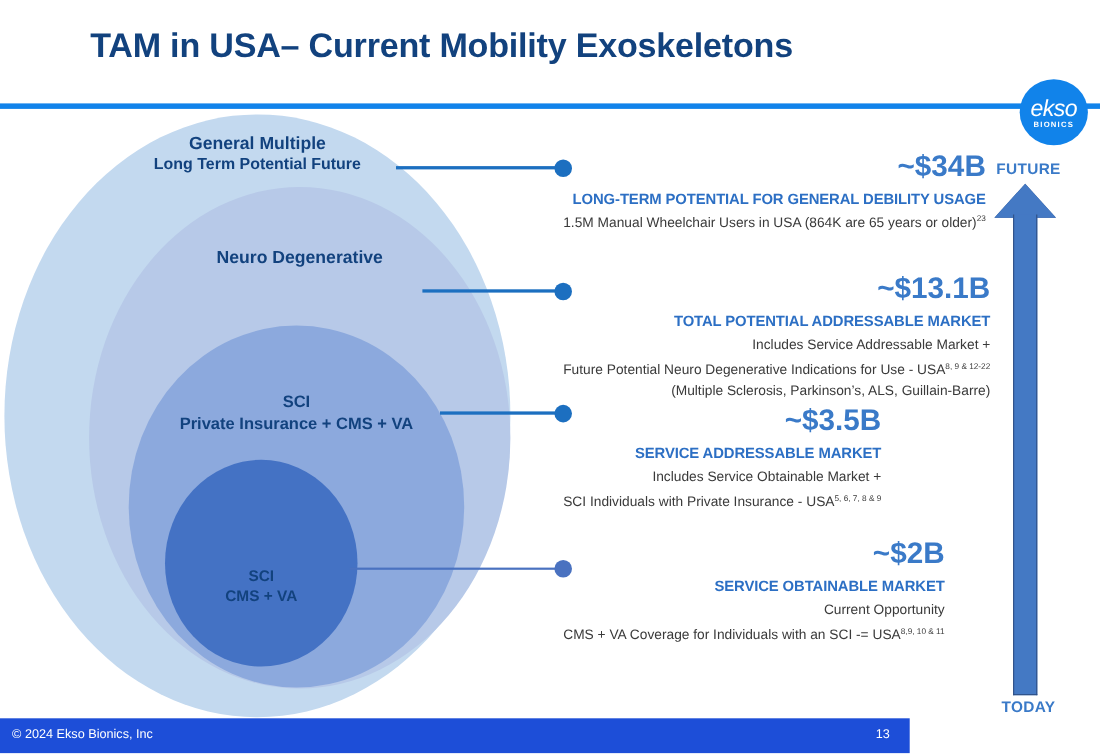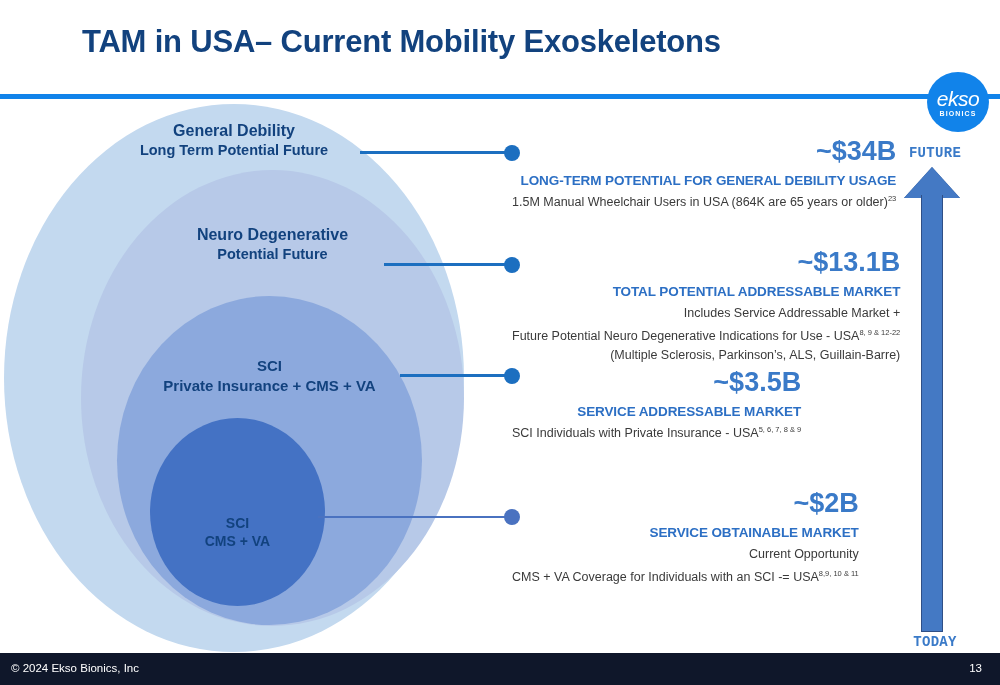--- a/index.html
+++ b/index.html
@@ -179,33 +179,32 @@
   }
   #label-future, #label-today {
     position: absolute;
     left: 880px;
     width: 110px;
     text-align: center;
     font-size: 14px;
     font-weight: bold;
     color: #3A7AC8;
     letter-spacing: 0.3px;
-    font-family: Liberation Mono, monospace;
   }
   #label-future { top: 145px; }
   #label-today  { top: 634px; }
 
   
   #footer {
     position: absolute;
     left: 0;
     bottom: 0;
-    width: 1000px;
+    width: 827px;
     height: 32px;
-    background: #0f172a;
+    background: #1d4ed8;
   }
   #footer-left {
     position: absolute;
     left: 11px;
     top: 9px;
     font-size: 11.5px;
     color: #ffffff;
   }
   #footer-right {
     position: absolute;
@@ -224,29 +223,28 @@
 
   <div id="header-rule"></div>
 
   <div id="logo">
     <span class="logo-word">ekso</span>
     <span class="logo-sub">BIONICS</span>
   </div>
 
   <div class="venn" id="venn1">
     <div class="venn-label" id="label1">
-      <div class="l1">General Debility</div>
+      <div class="l1">General Multiple</div>
       <div class="l2">Long Term Potential Future</div>
     </div>
   </div>
 
   <div class="venn" id="venn2">
     <div class="venn-label" id="label2">
       <div class="l1">Neuro Degenerative</div>
-      <div class="l2">Potential Future</div>
     </div>
   </div>
 
   <div class="venn" id="venn3">
     <div class="venn-label" id="label3">
       <div class="l1">SCI</div>
       <div class="l2">Private Insurance + CMS + VA</div>
     </div>
   </div>
 
@@ -279,20 +277,21 @@
     <div class="amount">~$13.1B</div>
     <div class="subhead">TOTAL POTENTIAL ADDRESSABLE MARKET</div>
     <div class="detail"><span>Includes Service Addressable Market +</span><sup></sup></div>
     <div class="detail"><span>Future Potential Neuro Degenerative Indications for Use - USA</span><sup>8, 9 &amp; 12-22</sup></div>
     <div class="detail" style="margin-top:2px;"><span>(Multiple Sclerosis, Parkinson’s, ALS, Guillain-Barre)</span><sup></sup></div>
   </div>
 
   <div class="info-block" style="top:369px;">
     <div class="amount">~$3.5B</div>
     <div class="subhead">SERVICE ADDRESSABLE MARKET</div>
+    <div class="detail"><span>Includes Service Obtainable Market +</span><sup></sup></div>
     <div class="detail"><span>SCI Individuals with Private Insurance - USA</span><sup>5, 6, 7, 8 &amp; 9</sup></div>
   </div>
 
   <div class="info-block" style="top:490px;">
     <div class="amount">~$2B</div>
     <div class="subhead">SERVICE OBTAINABLE MARKET</div>
     <div class="detail"><span>Current Opportunity</span><sup></sup></div>
     <div class="detail"><span>CMS + VA Coverage for Individuals with an SCI -= USA</span><sup>8,9, 10 &amp; 11</sup></div>
   </div>
 

